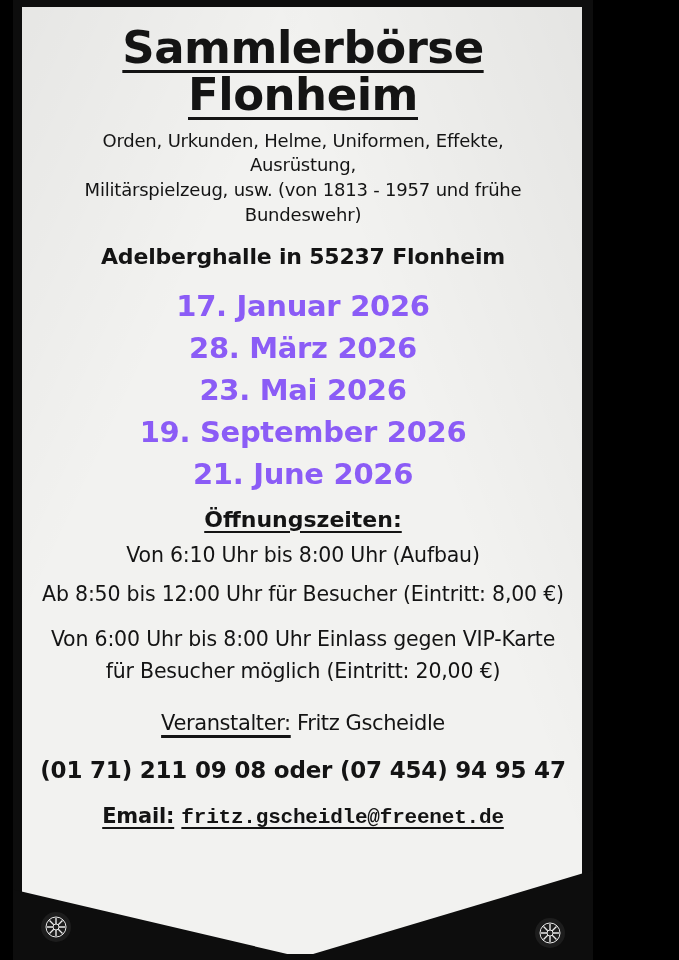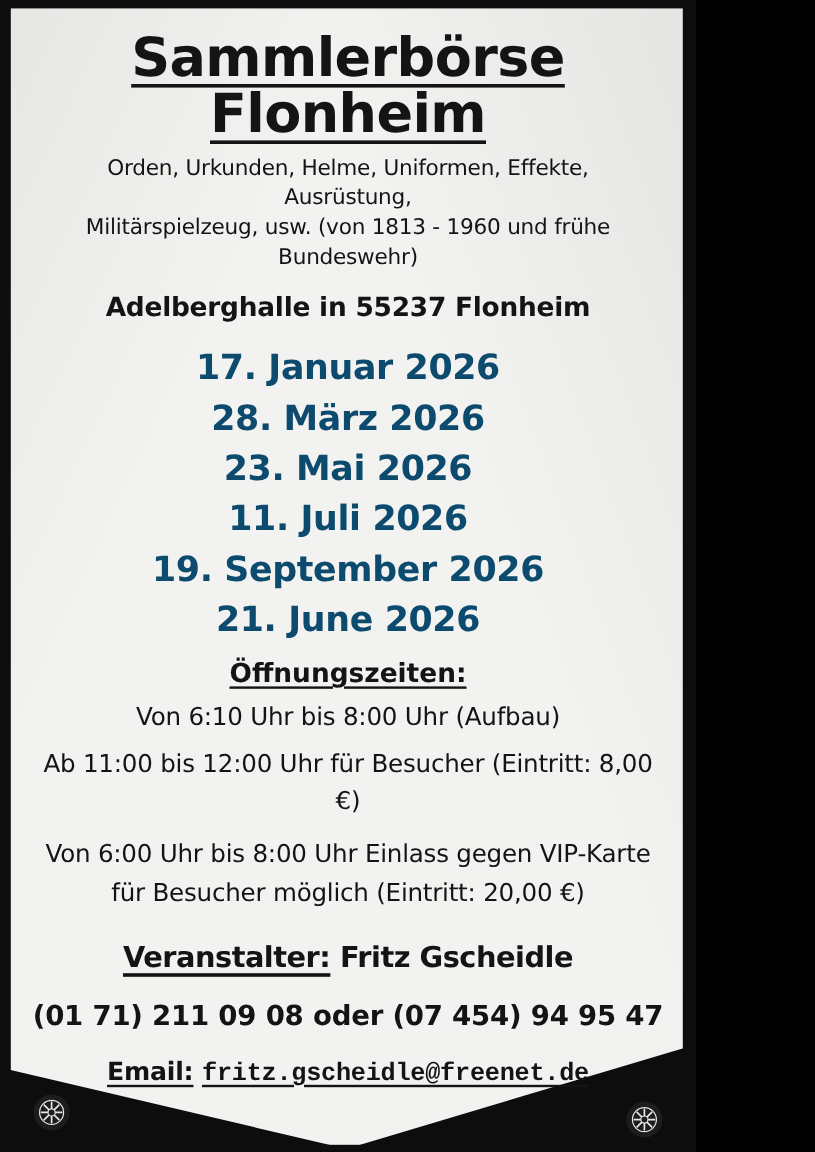--- a/index.html
+++ b/index.html
@@ -12,20 +12,21 @@
     background: #000;
     font-family: "DejaVu Sans", sans-serif;
     overflow: hidden;
   }
   .poster {
     position: relative;
     width: 580px;
     height: 960px;
     background: #f2f2f0;
     overflow: hidden;
+    margin-left: 13px;
   }
   
   .paper-shade {
     position: absolute;
     inset: 0;
     background:
       linear-gradient(115deg, rgba(0,0,0,0.05) 0%, rgba(255,255,255,0) 30%),
       linear-gradient(250deg, rgba(0,0,0,0.06) 0%, rgba(255,255,255,0) 35%);
     pointer-events: none;
   }
@@ -88,21 +89,21 @@
   .venue {
     font-size: 22px;
     font-weight: bold;
     margin-top: 16px;
     letter-spacing: -0.2px;
   }
   .dates {
     margin-top: 16px;
   }
   .date {
-    color: #0c4a6e;
+    color: #8b5cf6;
     font-weight: bold;
     font-size: 29px;
     line-height: 1.45;
     letter-spacing: -0.3px;
   }
   .hours-title {
     margin-top: 12px;
     font-size: 22px;
     font-weight: bold;
     text-decoration: underline;
@@ -117,22 +118,22 @@
   }
   .hours-line.tight { margin-top: 2px; }
   .vip-block { margin-top: 14px; }
   .table-line {
     font-size: 20.5px;
     font-weight: bold;
     margin-top: 16px;
     letter-spacing: -0.2px;
   }
   .organizer {
-    font-size: 24px;
-    font-weight: bold;
+    font-size: 21px;
+    font-weight: normal;
     margin-top: 24px;
     letter-spacing: -0.4px;
   }
   .organizer .label {
     text-decoration: underline;
     text-underline-offset: 5px;
     text-decoration-thickness: 2.5px;
   }
   .phone {
     font-size: 23px;
@@ -186,37 +187,36 @@
 
   <div class="band-left"></div>
   <div class="band-right"></div>
 
   <div class="content">
 
     <div class="title">Sammlerbörse Flonheim</div>
 
     <div class="subtitle">
       <div>Orden, Urkunden, Helme, Uniformen, Effekte, Ausrüstung,</div>
-      <div>Militärspielzeug, usw. (von 1813 - 1960 und frühe Bundeswehr)</div>
+      <div>Militärspielzeug, usw. (von 1813 - 1957 und frühe Bundeswehr)</div>
     </div>
 
     <div class="venue">Adelberghalle in 55237 Flonheim</div>
 
     <div class="dates">
       <div class="date">17. Januar 2026</div>
       <div class="date">28. März 2026</div>
       <div class="date">23. Mai 2026</div>
-      <div class="date">11. Juli 2026</div>
       <div class="date">19. September 2026</div>
       <div class="date">21. June 2026</div>
     </div>
 
     <div class="hours-title">Öffnungszeiten:</div>
     <div class="hours-line">Von 6:10 Uhr bis 8:00 Uhr (Aufbau)</div>
-    <div class="hours-line">Ab 11:00 bis 12:00 Uhr für Besucher (Eintritt: 8,00 €)</div>
+    <div class="hours-line">Ab 8:50 bis 12:00 Uhr für Besucher (Eintritt: 8,00 €)</div>
 
     <div class="vip-block">
       <div class="hours-line">Von 6:00 Uhr bis 8:00 Uhr Einlass gegen VIP-Karte</div>
       <div class="hours-line tight">für Besucher möglich (Eintritt: 20,00 €)</div>
     </div>
 
 
     <div class="organizer">
       <span class="label">Veranstalter:</span>
       <span>Fritz Gscheidle</span>

